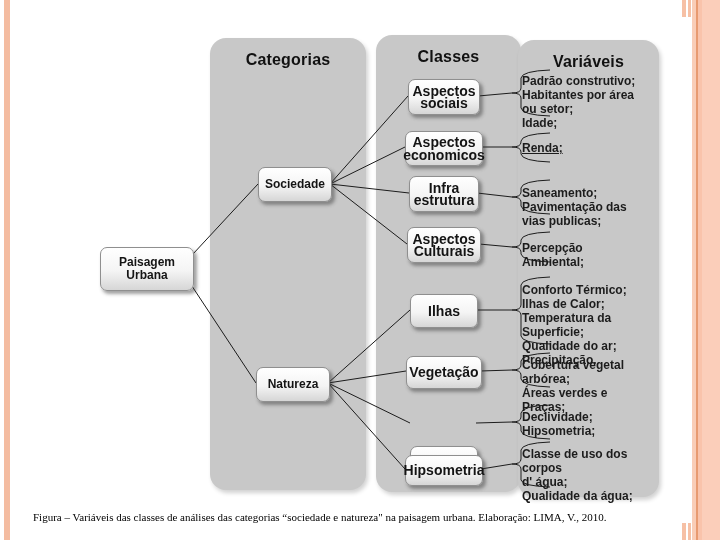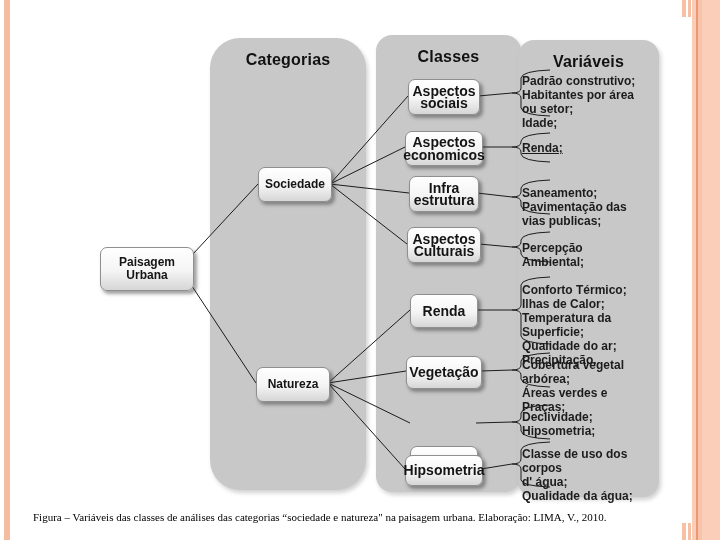--- a/index.html
+++ b/index.html
@@ -57,21 +57,21 @@
 
 <div class="slide">
 
   <div class="stripe-left"></div>
   <div class="band-right"></div>
   <div class="tab t1"></div>
   <div class="tab t2"></div>
   <div class="tab b1"></div>
   <div class="tab b2"></div>
 
-  <div class="col" style="left:210px;top:38px;width:156px;height:452px;border-radius:30px;">
+  <div class="col" style="left:210px;top:38px;width:156px;height:452px;">
     <span class="col-header">Categorias</span>
   </div>
   <div class="col" style="left:370px;top:35px;width:145px;height:457px;margin-left:6px;">
     <span class="col-header">Classes</span>
   </div>
   <div class="col" style="left:518px;top:40px;width:141px;height:457px;">
     <span class="col-header">Variáveis</span>
   </div>
 
   <svg class="connectors" width="720" height="540" viewBox="0 0 720 540">
@@ -109,21 +109,21 @@
   <div class="node cat" style="left:256px;top:367px;width:72px;height:33px;">Natureza</div>
 
   <div class="node cls" style="left:408px;top:79px;width:70px;height:34px;">Aspectos
 sociais</div>
   <div class="node cls" style="left:405px;top:131px;width:76px;height:33px;">Aspectos
 economicos</div>
   <div class="node cls" style="left:409px;top:176px;width:68px;height:34px;">Infra
 estrutura</div>
   <div class="node cls" style="left:407px;top:227px;width:72px;height:34px;">Aspectos
 Culturais</div>
-  <div class="node cls" style="left:410px;top:294px;width:66px;height:32px;">Renda</div>
+  <div class="node cls" style="left:410px;top:294px;width:66px;height:32px;">Ilhas</div>
   <div class="node cls" style="left:406px;top:356px;width:74px;height:31px;">Vegetação</div>
   <div class="node cls" style="left:410px;top:408px;width:66px;height:31px;margin-top:38px;">Relevo</div>
   <div class="node cls" style="left:405px;top:455px;width:76px;height:29px;">Hipsometria</div>
 
   <div class="var-text" style="top:74px;">Padrão construtivo;
 Habitantes por área ou setor;
 Idade;</div>
   <div class="var-text" style="top:141px;text-decoration:underline;">Renda;</div>
   <div class="var-text" style="top:186px;">Saneamento;
 Pavimentação das vias publicas;</div>

